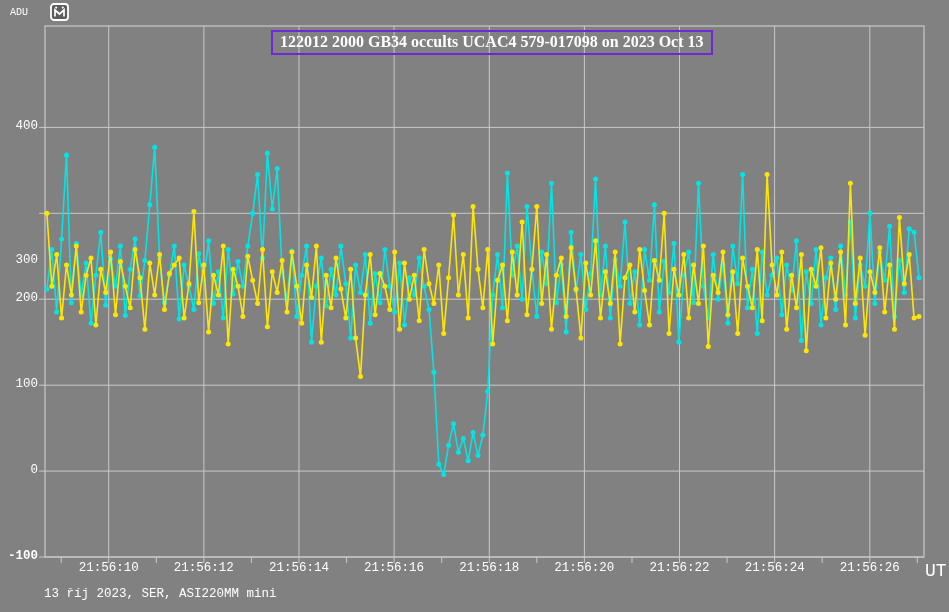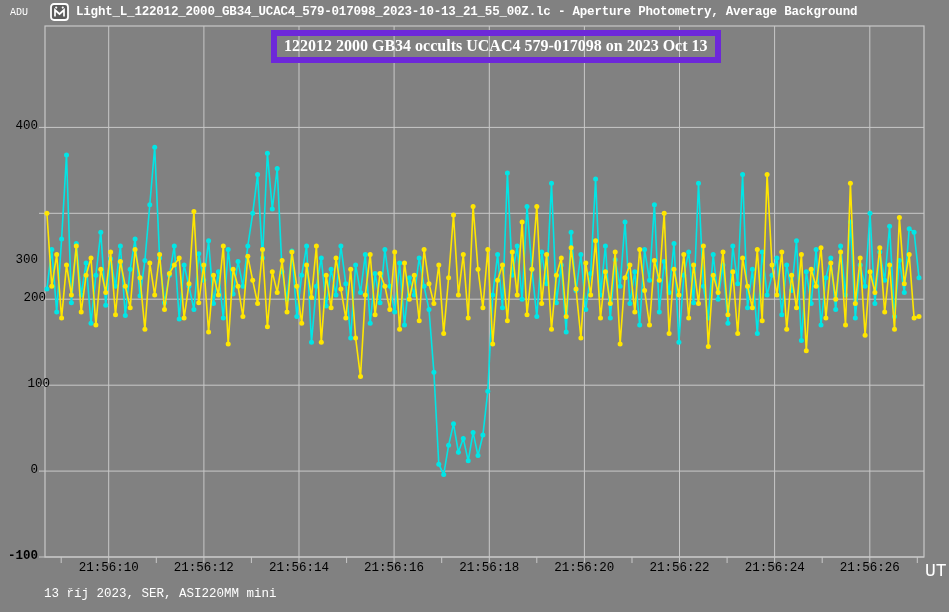--- a/index.html
+++ b/index.html
@@ -10,41 +10,40 @@
     color:#ffffff;
   }
   .abs{position:absolute;}
   #titlebar{left:0;top:0;width:949px;height:24px;}
   #window-title{left:76px;top:5px;font-size:12.5px;font-weight:bold;letter-spacing:-0.2px;white-space:nowrap;}
   #app-icon{left:50px;top:3px;width:19px;height:18px;}
   #adu-label{left:10px;top:7px;font-size:10px;}
   #ut-label{left:925px;top:561px;font-size:18px;}
   #chart-title-box{
     left:271px;top:30px;padding:1px 7px 2px 7px;
-    border:6px solid #6d28d9;
+    border:2px solid #6d28d9;
     font-family:"Liberation Serif","DejaVu Serif",serif;
     font-weight:bold;font-size:16px;white-space:nowrap;
   }
   #footer-text{left:44px;top:587px;font-size:12.5px;white-space:nowrap;text-align:right;}
-  .ticklabel{position:absolute;font-size:12.5px;color:#000000;white-space:nowrap;}
+  .ticklabel{position:absolute;font-size:12.5px;color:#ffffff;white-space:nowrap;}
   .xtick{width:70px;text-align:center;}
   .ytick{width:38px;text-align:right;}
   svg#plot{position:absolute;left:0;top:0;}
 </style>
 </head>
 <body>
 
 <div id="titlebar" class="abs">
   <svg id="app-icon" class="abs" width="19" height="18" viewBox="0 0 19 18">
     <rect x="1" y="1" width="17" height="16" rx="3" fill="#5c5c5c" stroke="#ffffff" stroke-width="1.8"></rect>
     <path d="M5 13.5 L5 7 L9.5 11 L14 7 L14 13.5" fill="none" stroke="#ffffff" stroke-width="1.7"></path>
     <circle cx="6.2" cy="4.6" r="1.1" fill="#ffffff"></circle>
     <circle cx="12.8" cy="4.6" r="1.1" fill="#ffffff"></circle>
   </svg>
-  <div id="window-title" class="abs">Light_L_122012_2000_GB34_UCAC4_579-017098_2023-10-13_21_55_00Z.lc - Aperture Photometry, Average Background</div>
 </div>
 
 <div id="adu-label" class="abs">ADU</div>
 <div id="ut-label" class="abs">UT</div>
 
 <svg id="plot" width="949" height="612">
     <g>
       <line x1="45" x2="924" y1="557.0" y2="557.0" stroke="#c8c8c8" stroke-width="1"></line>
       <line x1="45" x2="924" y1="471.1" y2="471.1" stroke="#c8c8c8" stroke-width="1"></line>
       <line x1="45" x2="924" y1="385.2" y2="385.2" stroke="#c8c8c8" stroke-width="1"></line>
@@ -455,22 +454,22 @@
     </g>
   </svg>
 
 <div id="chart-title-box" class="abs">
   <span>122012 2000 GB34 occults UCAC4 579-017098 on 2023 Oct 13</span>
 </div>
 
 <div id="labels">
     <div class="ticklabel ytick" style="left: 0px; top: 549px; font-weight: bold;">-100</div>
     <div class="ticklabel ytick" style="left: 0px; top: 463.078px;">0</div>
-    <div class="ticklabel ytick" style="left: 0px; top: 377.155px; padding-left: 12px;">100</div>
-    <div class="ticklabel ytick" style="left: 0px; top: 291.233px; margin-left: 8px;">200</div>
+    <div class="ticklabel ytick" style="left: 0px; top: 377.155px;">100</div>
+    <div class="ticklabel ytick" style="left: 0px; top: 291.233px;">200</div>
     <div class="ticklabel ytick" style="left: 0px; top: 205.311px; margin-top: 48px;">300</div>
     <div class="ticklabel ytick" style="left: 0px; top: 119.388px;">400</div>
     <div class="ticklabel xtick" style="left: 73.737px; top: 561px;">21:56:10</div>
     <div class="ticklabel xtick" style="left: 168.867px; top: 561px;">21:56:12</div>
     <div class="ticklabel xtick" style="left: 263.997px; top: 561px;">21:56:14</div>
     <div class="ticklabel xtick" style="left: 359.127px; top: 561px;">21:56:16</div>
     <div class="ticklabel xtick" style="left: 454.256px; top: 561px;">21:56:18</div>
     <div class="ticklabel xtick" style="left: 549.386px; top: 561px;">21:56:20</div>
     <div class="ticklabel xtick" style="left: 644.516px; top: 561px;">21:56:22</div>
     <div class="ticklabel xtick" style="left: 739.646px; top: 561px;">21:56:24</div>

